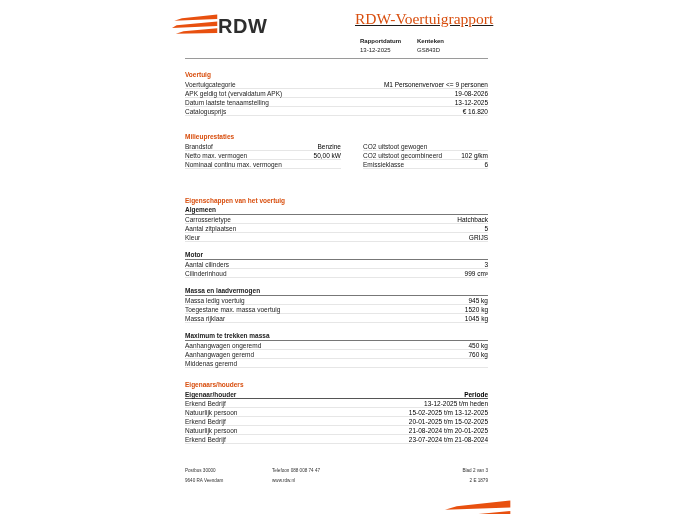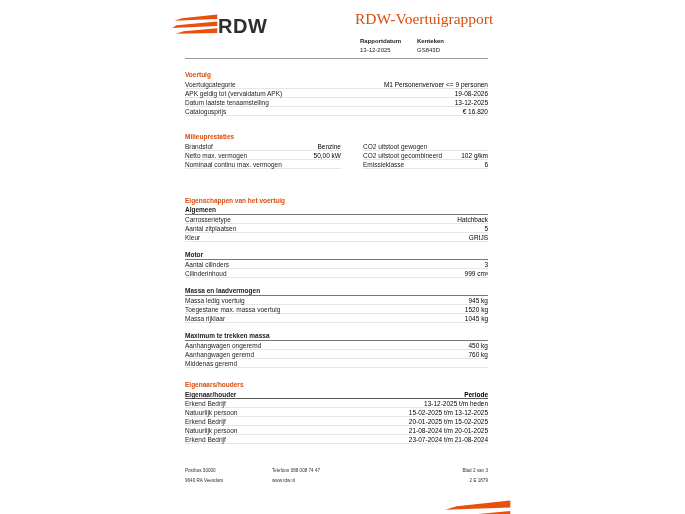--- a/index.html
+++ b/index.html
@@ -4,21 +4,21 @@
 <style>
   html,body{margin:0;padding:0;background:#ffffff;}
   .doc{
     position:relative;width:685px;height:514px;background:#fff;overflow:hidden;
     font-family:"Liberation Sans","DejaVu Sans",sans-serif;color:#1b1b1b;
   }
   
   .logo{position:absolute;left:172px;top:11px;display:flex;align-items:center;}
   .logo svg{width:46px;height:30px;display:block;}
   .logo-text{font-size:20px;font-weight:bold;color:#2e2e2e;letter-spacing:.5px;}
-  .titleblock{position:absolute;left:355px;top:10px;}
+  .titleblock{position:absolute;left:355px;top:10px;text-decoration:underline;}
   .title{font-family:"Liberation Serif","DejaVu Serif",serif;font-size:15.5px;color:#d84e0e;white-space:nowrap;}
   .meta{position:absolute;left:360px;top:38px;display:flex;gap:16px;font-size:6px;line-height:7px;}
   .m-label{font-weight:bold;display:block;}
   .m-value{display:block;margin-top:2px;}
   .hdr-line{position:absolute;left:185px;top:58px;width:303px;height:1px;background:#9a9a9a;}
   
   .content{position:absolute;left:185px;top:63px;width:303px;font-size:6.5px;line-height:7px;}
   .sec-title{color:#d84e0e;font-weight:bold;font-size:6.5px;margin-bottom:2px;}
   .sec-voertuig{margin-top:8px;}
   .sec-milieu{margin-top:17px;}

